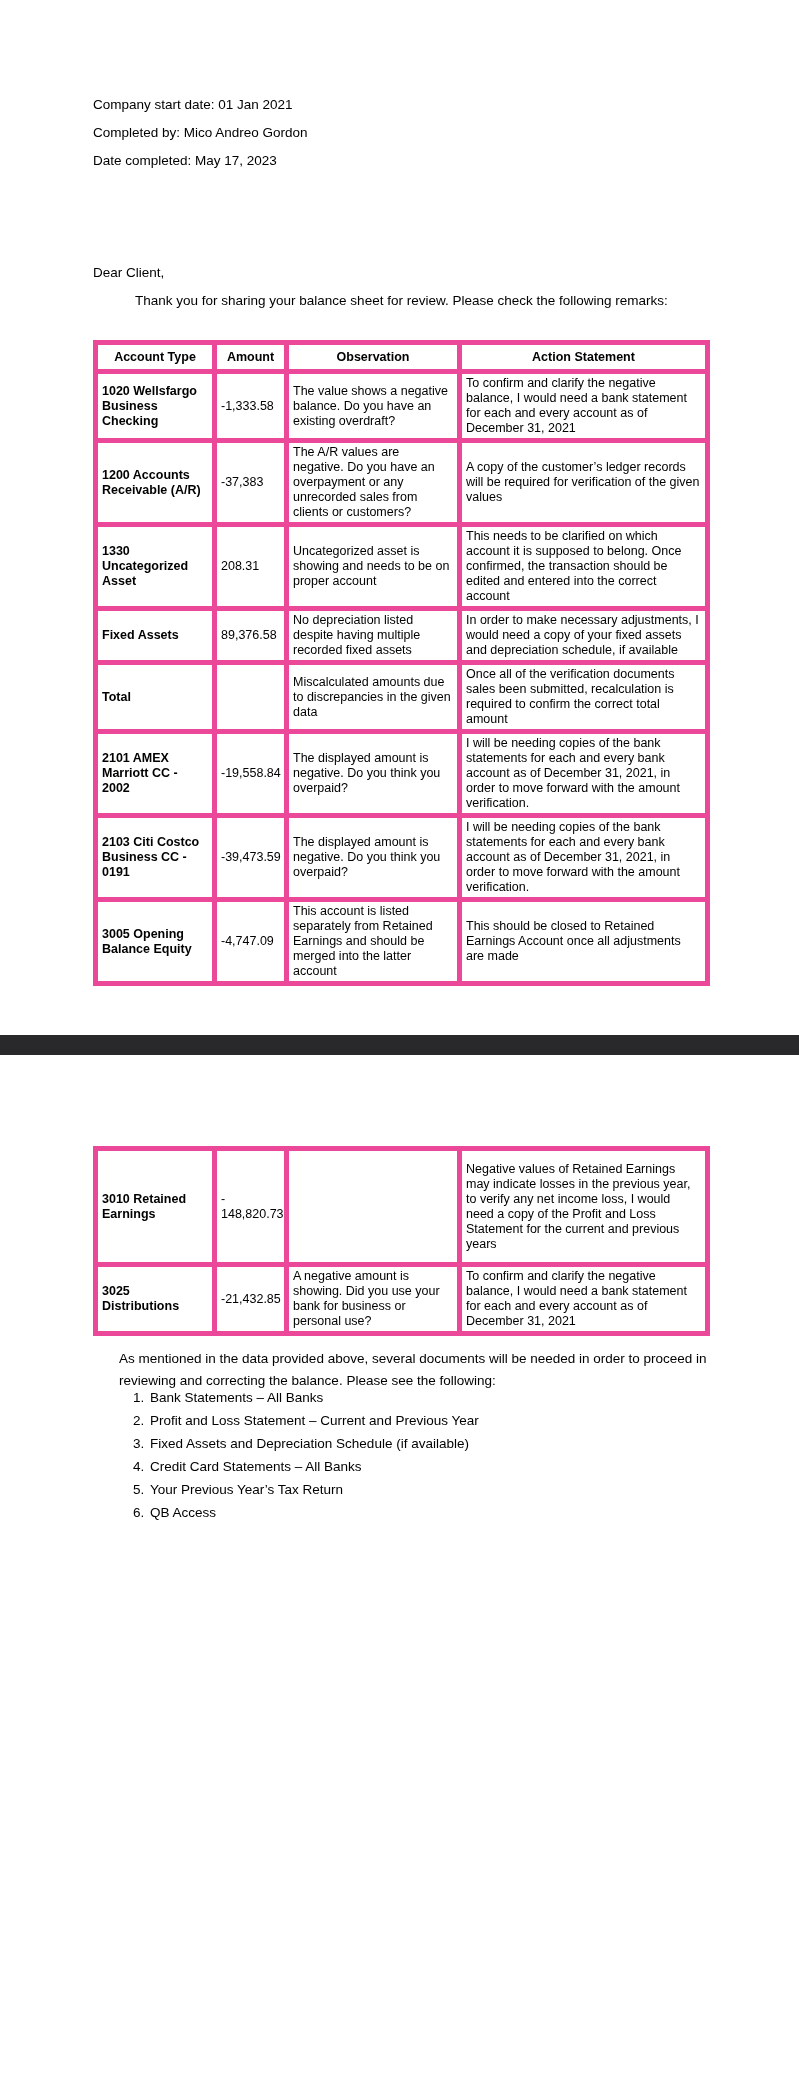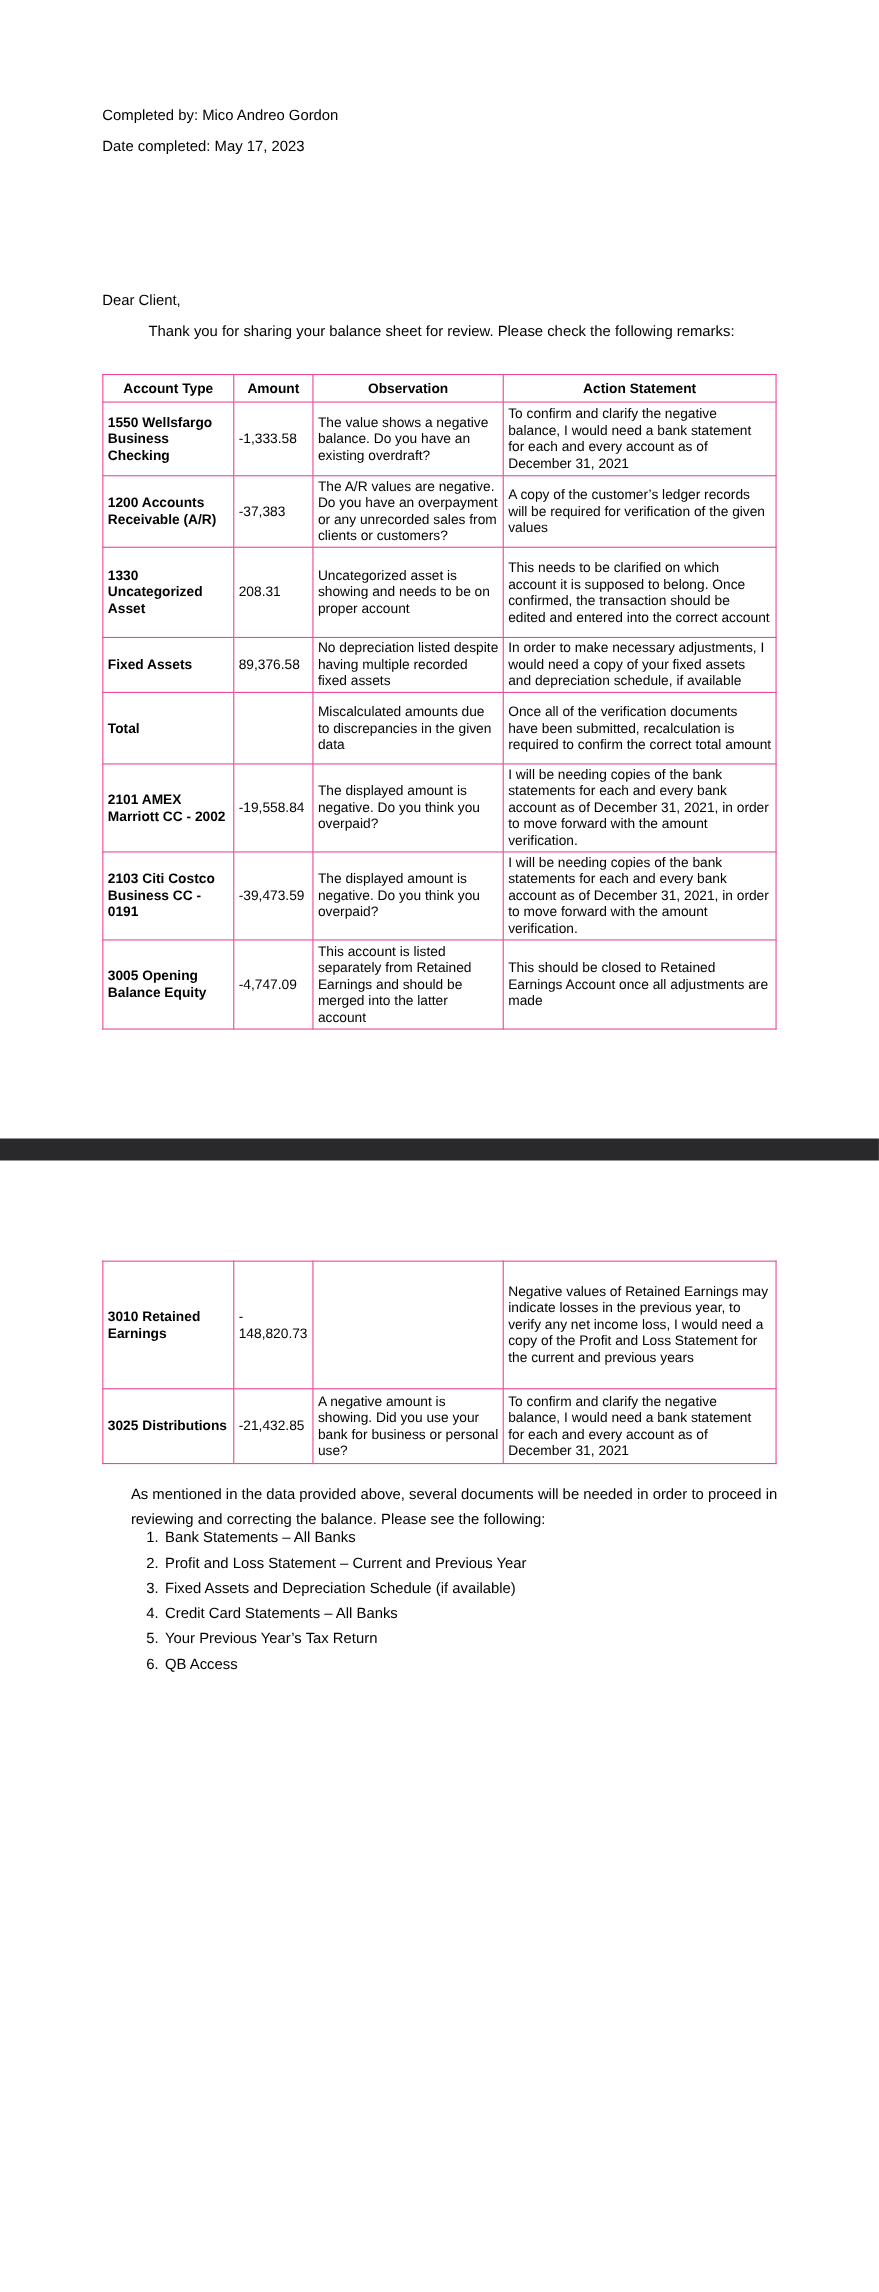--- a/index.html
+++ b/index.html
@@ -26,21 +26,21 @@
 
   
   table.remarks {
     border-collapse: collapse;
     table-layout: fixed;
     width: 612px;
     font-size: 12.5px;
     line-height: 15px;
   }
   table.remarks th, table.remarks td {
-    border: 1px solid #ec4899;
+    border: 5px solid #ec4899;
     padding: 2px 4px;
     vertical-align: middle;
     overflow: hidden;
   }
   table.remarks th {
     font-size: 12.5px;
     font-weight: bold;
     text-align: center;
     height: 20px;
   }
@@ -59,20 +59,21 @@
   .sec-closing p { margin: 0; }
 
   .sec-list { top: 1390px; }
   .sec-list ol { margin: 0; padding: 0 0 0 55px; font-size: 13.5px; }
   .sec-list li { line-height: 15px; margin-bottom: 8px; padding-left: 2px; }
 </style>
 </head>
 <body>
 
 <div class="abs content sec-meta">
+  <p>Company start date: 01 Jan 2021</p>
   <p>Completed by: Mico Andreo Gordon</p>
   <p>Date completed: May 17, 2023</p>
 </div>
 
 <div class="abs content sec-salutation">Dear Client,</div>
 
 <div class="abs content sec-intro">
   <p>Thank you for sharing your balance sheet for review. Please check the following remarks:</p>
 </div>
 
@@ -85,21 +86,21 @@
         <col style="width:248px">
       </colgroup>
     <tbody>
         <tr>
       <th>Account Type</th>
       <th>Amount</th>
       <th>Observation</th>
       <th>Action Statement</th>
     </tr>
     <tr style="height:67px">
-      <td class="c-acct">1550 Wellsfargo Business Checking</td>
+      <td class="c-acct">1020 Wellsfargo Business Checking</td>
       <td class="c-amt">-1,333.58</td>
       <td class="c-obs">The value shows a negative balance. Do you have an existing overdraft?</td>
       <td class="c-act">To confirm and clarify the negative balance, I would need a bank statement for each and every account as of December 31, 2021</td>
     </tr>
     <tr style="height:62px">
       <td class="c-acct">1200 Accounts Receivable (A/R)</td>
       <td class="c-amt">-37,383</td>
       <td class="c-obs">The A/R values are negative. Do you have an overpayment or any unrecorded sales from clients or customers?</td>
       <td class="c-act">A copy of the customer’s ledger records will be required for verification of the given values</td>
     </tr>
@@ -112,21 +113,21 @@
     <tr style="height:50px">
       <td class="c-acct">Fixed Assets</td>
       <td class="c-amt">89,376.58</td>
       <td class="c-obs">No depreciation listed despite having multiple recorded fixed assets</td>
       <td class="c-act">In order to make necessary adjustments, I would need a copy of your fixed assets and depreciation schedule, if available</td>
     </tr>
     <tr style="height:65px">
       <td class="c-acct">Total</td>
       <td class="c-amt"></td>
       <td class="c-obs">Miscalculated amounts due to discrepancies in the given data</td>
-      <td class="c-act">Once all of the verification documents have been submitted, recalculation is required to confirm the correct total amount</td>
+      <td class="c-act">Once all of the verification documents sales been submitted, recalculation is required to confirm the correct total amount</td>
     </tr>
     <tr style="height:80px">
       <td class="c-acct">2101 AMEX Marriott CC - 2002</td>
       <td class="c-amt">-19,558.84</td>
       <td class="c-obs">The displayed amount is negative. Do you think you overpaid?</td>
       <td class="c-act">I will be needing copies of the bank statements for each and every bank account as of December 31, 2021, in order to move forward with the amount verification.</td>
     </tr>
     <tr style="height:77px">
       <td class="c-acct">2103 Citi Costco Business CC - 0191</td>
       <td class="c-amt">-39,473.59</td>

